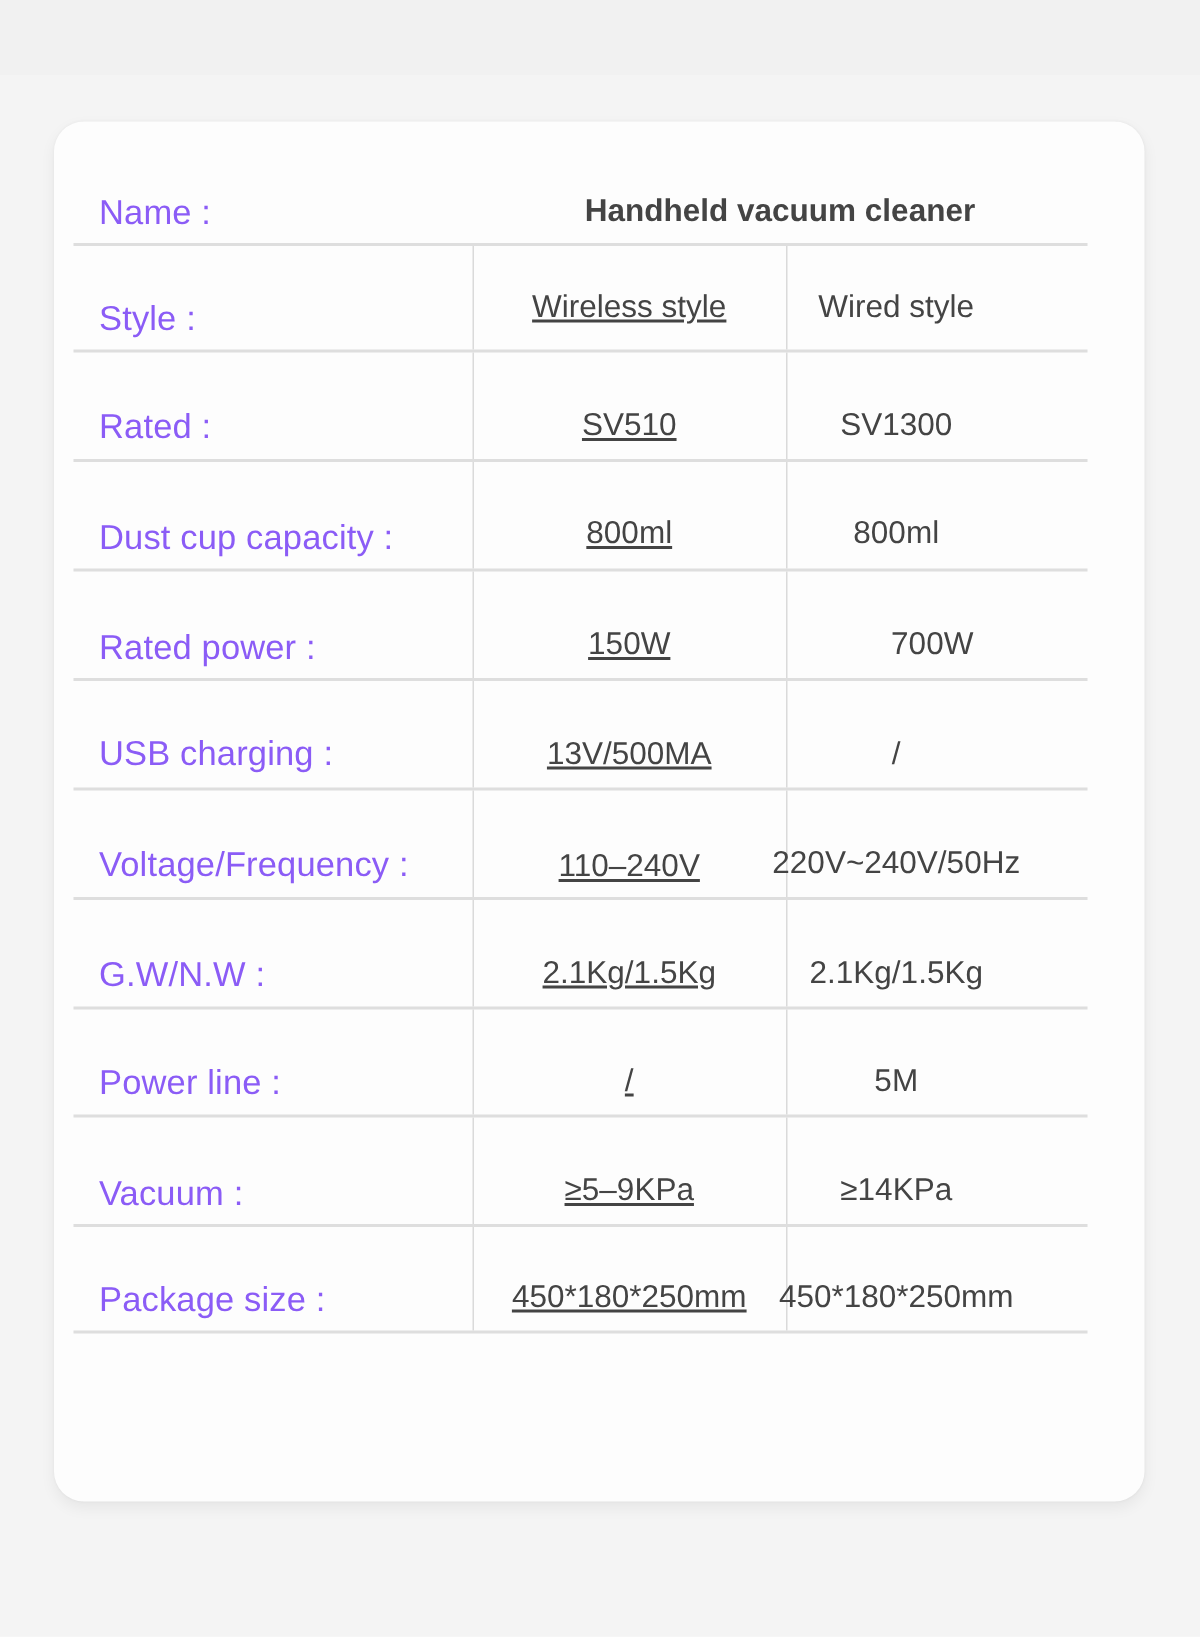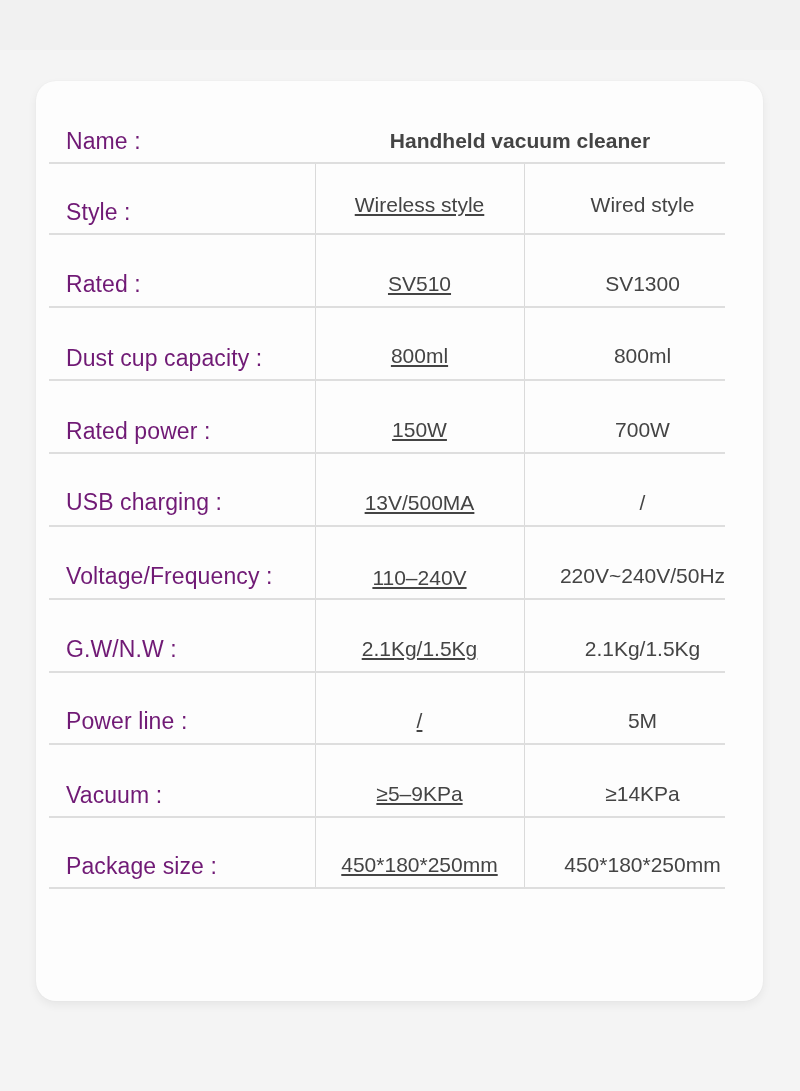--- a/index.html
+++ b/index.html
@@ -11,27 +11,27 @@
   .top-band { position:absolute; left:0; top:0; width:800px; height:50px; background:#f1f1f1; }
   .mid-band { position:absolute; left:0; top:50px; width:800px; height:1041px; background:#f4f4f4; }
   .card {
     position:absolute; left:36px; top:81px; width:727px; height:920px;
     background:#fdfdfd; border-radius:20px;
     box-shadow:0 4px 10px rgba(0,0,0,0.06), 0 0 2px rgba(0,0,0,0.04);
   }
   .table { position:absolute; left:49px; top:117px; width:676px; }
   .row { position:relative; width:676px; border-bottom:2px solid #dedede; box-sizing:border-box; }
   .label {
-    position:absolute; left:17px; font-size:23px; color:#701a75; letter-spacing:0.1px;
+    position:absolute; left:17px; font-size:23px; color:#8b5cf6; letter-spacing:0.1px;
   }
   .cell {
     position:absolute; text-align:center; font-size:21px; color:#444;
   }
   .c1 { left:266px; width:209px;text-decoration:underline; }
-  .c2 { left:493px; width:201px; }
+  .c2 { left:448px; width:201px; }
   .merged { left:266px; width:410px; font-size:21px;font-weight:bold; }
   .vline { position:absolute; top:0; bottom:0; width:1px; background:#dadada; }
   .v1 { left:266px; }
   .v2 { left:475px; }
 </style>
 </head>
 <body>
 
 <div class="top-band"></div>
 <div class="mid-band"></div>
@@ -67,21 +67,21 @@
     <span class="label" style="top:37px;">Dust cup capacity :</span>
     <span class="cell c1" style="top:36px;">800ml</span>
     <span class="cell c2" style="top:36px;">800ml</span>
   </div>
 
   <div class="row" style="height:73px;">
     <div class="vline v1"></div>
     <div class="vline v2"></div>
     <span class="label" style="top:37px;">Rated power :</span>
     <span class="cell c1" style="top:37px;">150W</span>
-    <span class="cell c2" style="top:37px;">700W</span>
+    <span class="cell c2" style="top:37px;margin-left:24px;">700W</span>
   </div>
 
 
   <div class="row" style="height:73px;">
     <div class="vline v1"></div>
     <div class="vline v2"></div>
     <span class="label" style="top:35px;">USB charging :</span>
     <span class="cell c1" style="top:37px;">13V/500MA</span>
     <span class="cell c2" style="top:37px;">/</span>
   </div>

